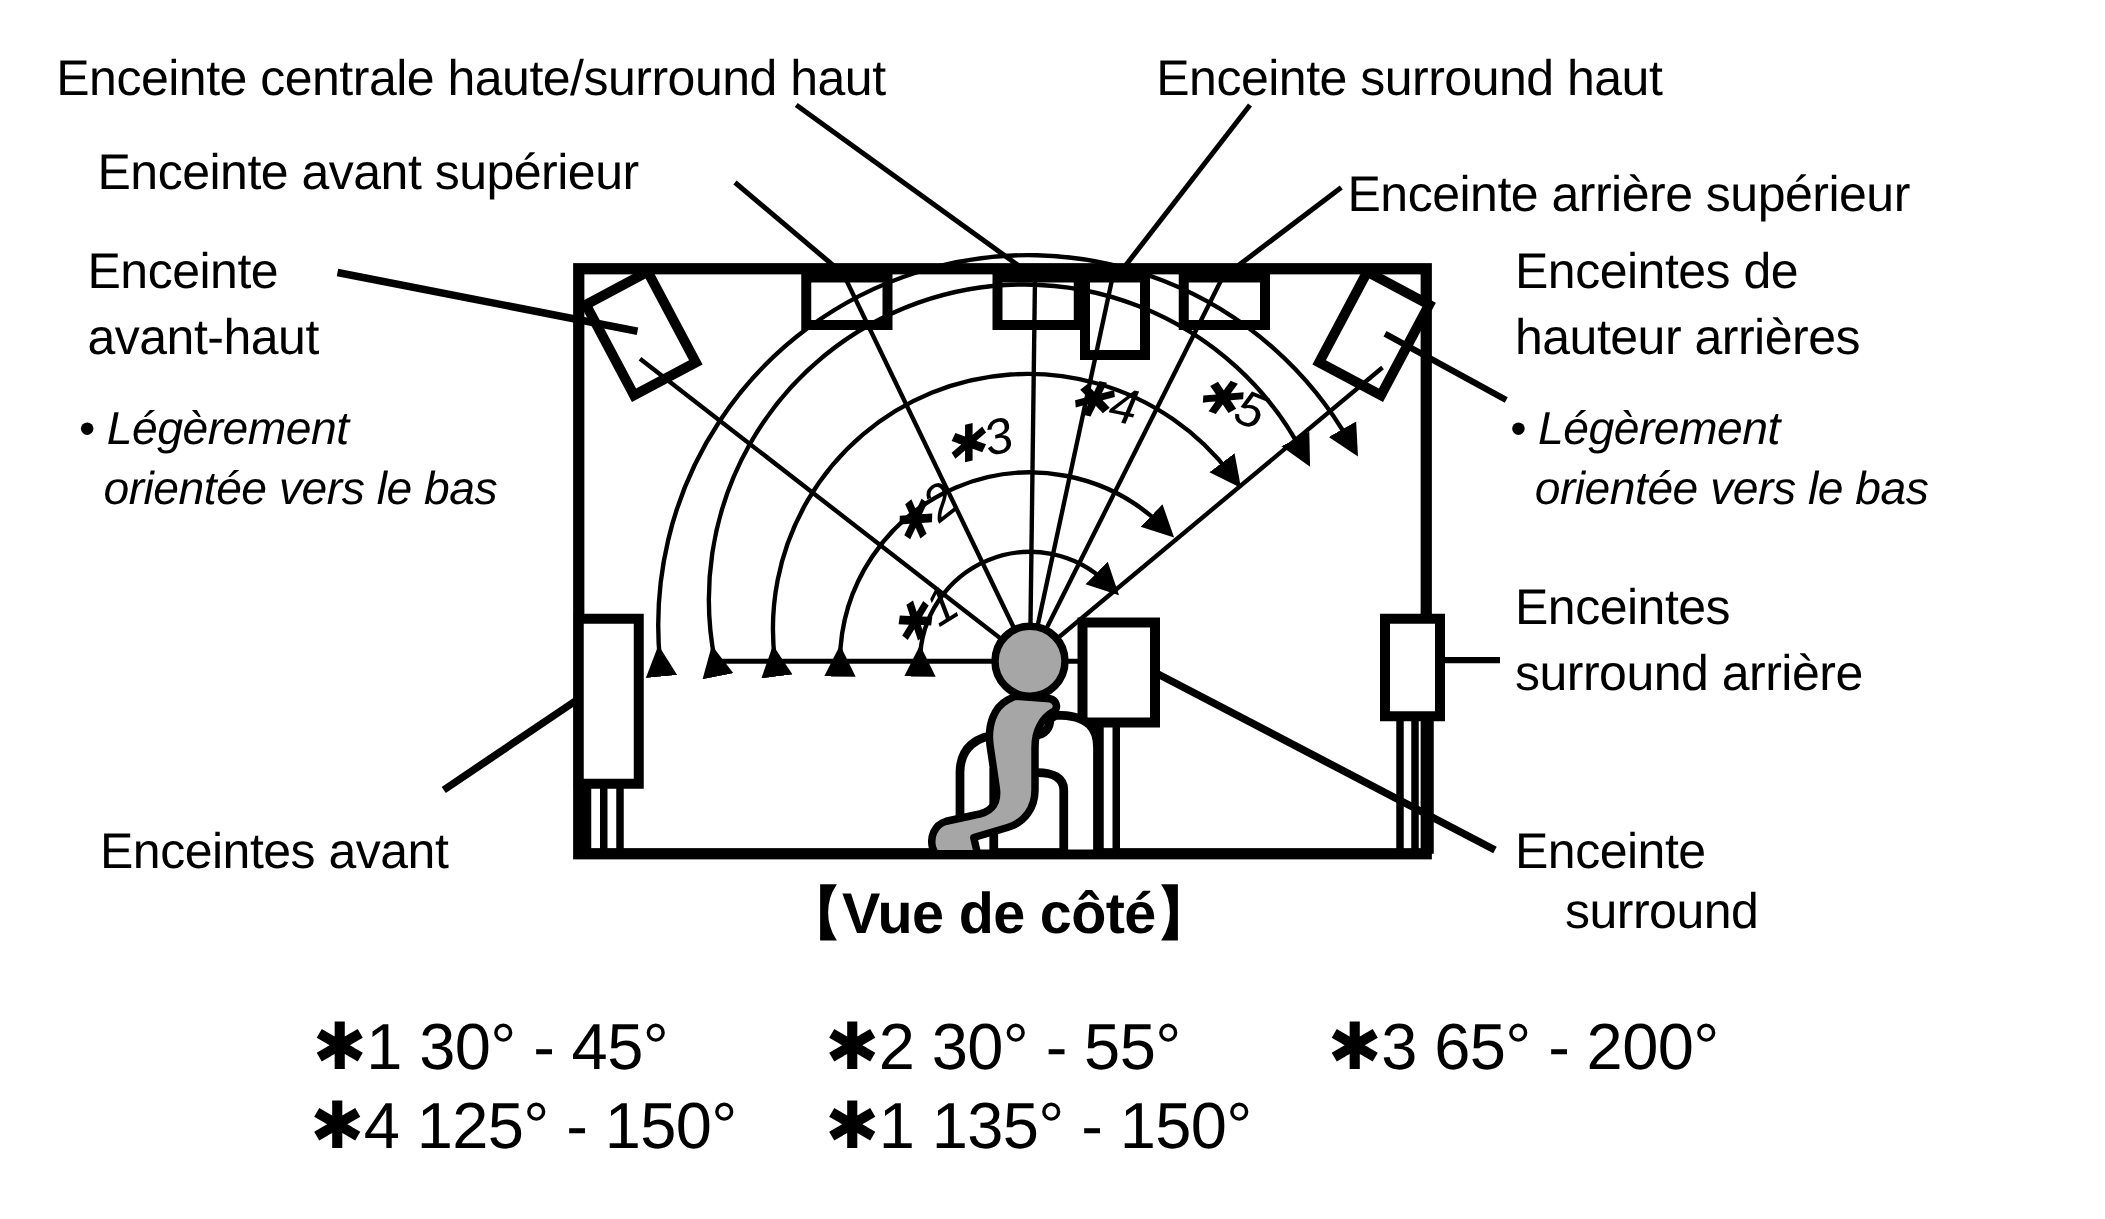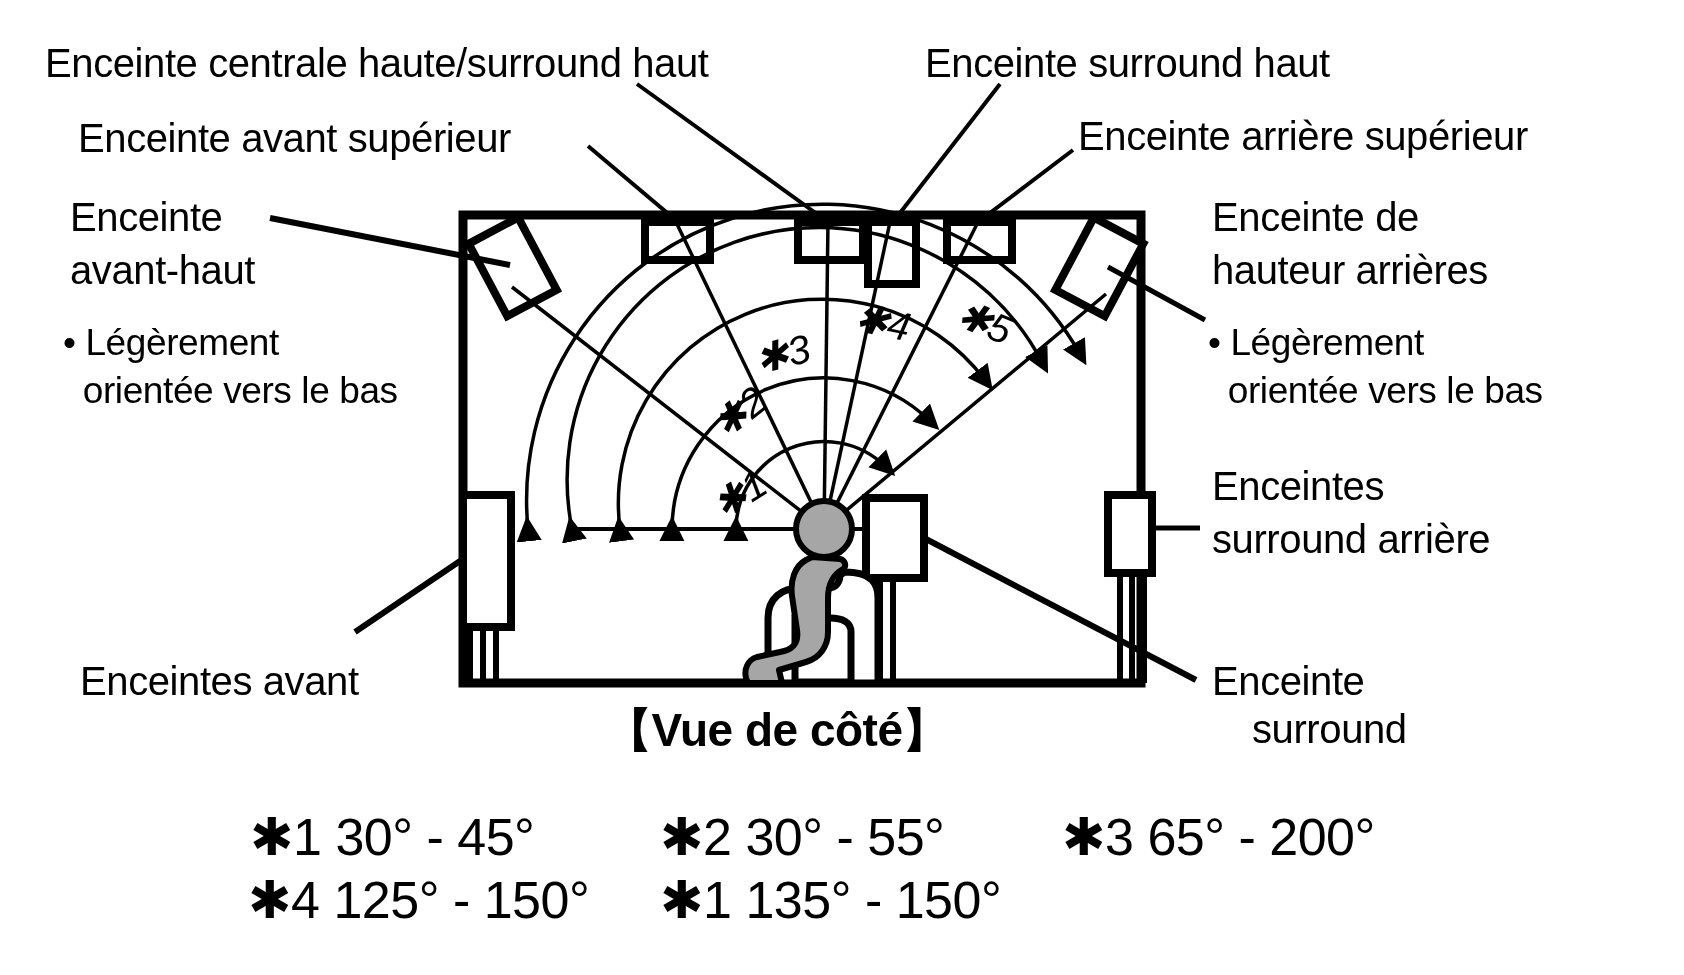--- a/index.html
+++ b/index.html
@@ -32,20 +32,21 @@
     position: absolute;
     font-family: "Liberation Sans", sans-serif;
     font-size: 40px;
     line-height: 1.12;
     color: #000;
     white-space: pre;
     letter-spacing: -0.4px;
   }
   .lbl.bullet {
     font-size: 37px;
+    font-style: italic;
   }
   .caption {
     position: absolute;
     font-family: "Liberation Sans", sans-serif;
     font-weight: bold;
     font-size: 46px;
     letter-spacing: -0.5px;
     white-space: pre;
   }
   .legend-item {
@@ -199,29 +200,29 @@
       <line x1="1196" y1="648" x2="924" y2="506" stroke-width="6"></line>
     </g>
   </svg>
 
   <div class="lbl" style="left:45px; top:9px;">Enceinte centrale haute/surround haut</div>
 
   <div class="lbl" style="left:925px; top:9px;">Enceinte surround haut</div>
 
   <div class="lbl" style="left:78px; top:84px;">Enceinte avant supérieur</div>
 
-  <div class="lbl" style="left:1078px; top:82px;text-align:right;">Enceinte arrière supérieur</div>
+  <div class="lbl" style="left:1078px; top:102px;text-align:right;">Enceinte arrière supérieur</div>
 
   <div class="lbl" style="left:70px; top:163px;">Enceinte</div>
   <div class="lbl" style="left:70px; top:216px;">avant-haut</div>
 
   <div class="lbl bullet" style="left:63px; top:290px;">• Légèrement</div>
   <div class="lbl bullet" style="left:63px; top:338px;">  orientée vers le bas</div>
 
-  <div class="lbl" style="left:1212px; top:163px;">Enceinte de</div>
+  <div class="lbl" style="left:1212px; top:163px;">Enceintes de</div>
   <div class="lbl" style="left:1212px; top:216px;">hauteur arrières</div>
 
   <div class="lbl bullet" style="left:1208px; top:290px;">• Légèrement</div>
   <div class="lbl bullet" style="left:1208px; top:338px;">  orientée vers le bas</div>
 
   <div class="lbl" style="left:1212px; top:432px;">Enceintes</div>
   <div class="lbl" style="left:1212px; top:485px;">surround arrière</div>
 
   <div class="lbl" style="left:80px; top:627px;text-align:center;">Enceintes avant</div>
 
@@ -231,21 +232,21 @@
   <div class="lbl" style="left:712px; top:440px; font-size:40px; font-style:italic; transform:rotate(-32deg);">✱1</div>
 
   <div class="lbl" style="left:712px; top:358px; font-size:40px; font-style:italic; transform:rotate(-38deg);">✱2</div>
 
   <div class="lbl" style="left:755px; top:300px; font-size:40px; font-style:italic; transform:rotate(-14deg);">✱3</div>
 
   <div class="lbl" style="left:855px; top:268px; font-size:40px; font-style:italic; transform:rotate(12deg);">✱4</div>
 
   <div class="lbl" style="left:957px; top:268px; font-size:40px; font-style:italic; transform:rotate(22deg);">✱5</div>
 
-  <div class="caption" style="left:606px; top:668px;">【Vue de côté】</div>
+  <div class="caption" style="left:628px; top:668px;">【Vue de côté】</div>
 
   <div class="legend-item" style="left:250px; top:775px;">✱1 30° - 45°</div>
   <div class="legend-item" style="left:660px; top:775px;text-align:center;">✱2 30° - 55°</div>
   <div class="legend-item" style="left:1062px; top:775px;">✱3 65° - 200°</div>
   <div class="legend-item" style="left:248px; top:838px;">✱4 125° - 150°</div>
   <div class="legend-item" style="left:660px; top:838px;">✱1 135° - 150°</div>
 
 </div>
 
 </body></html>

